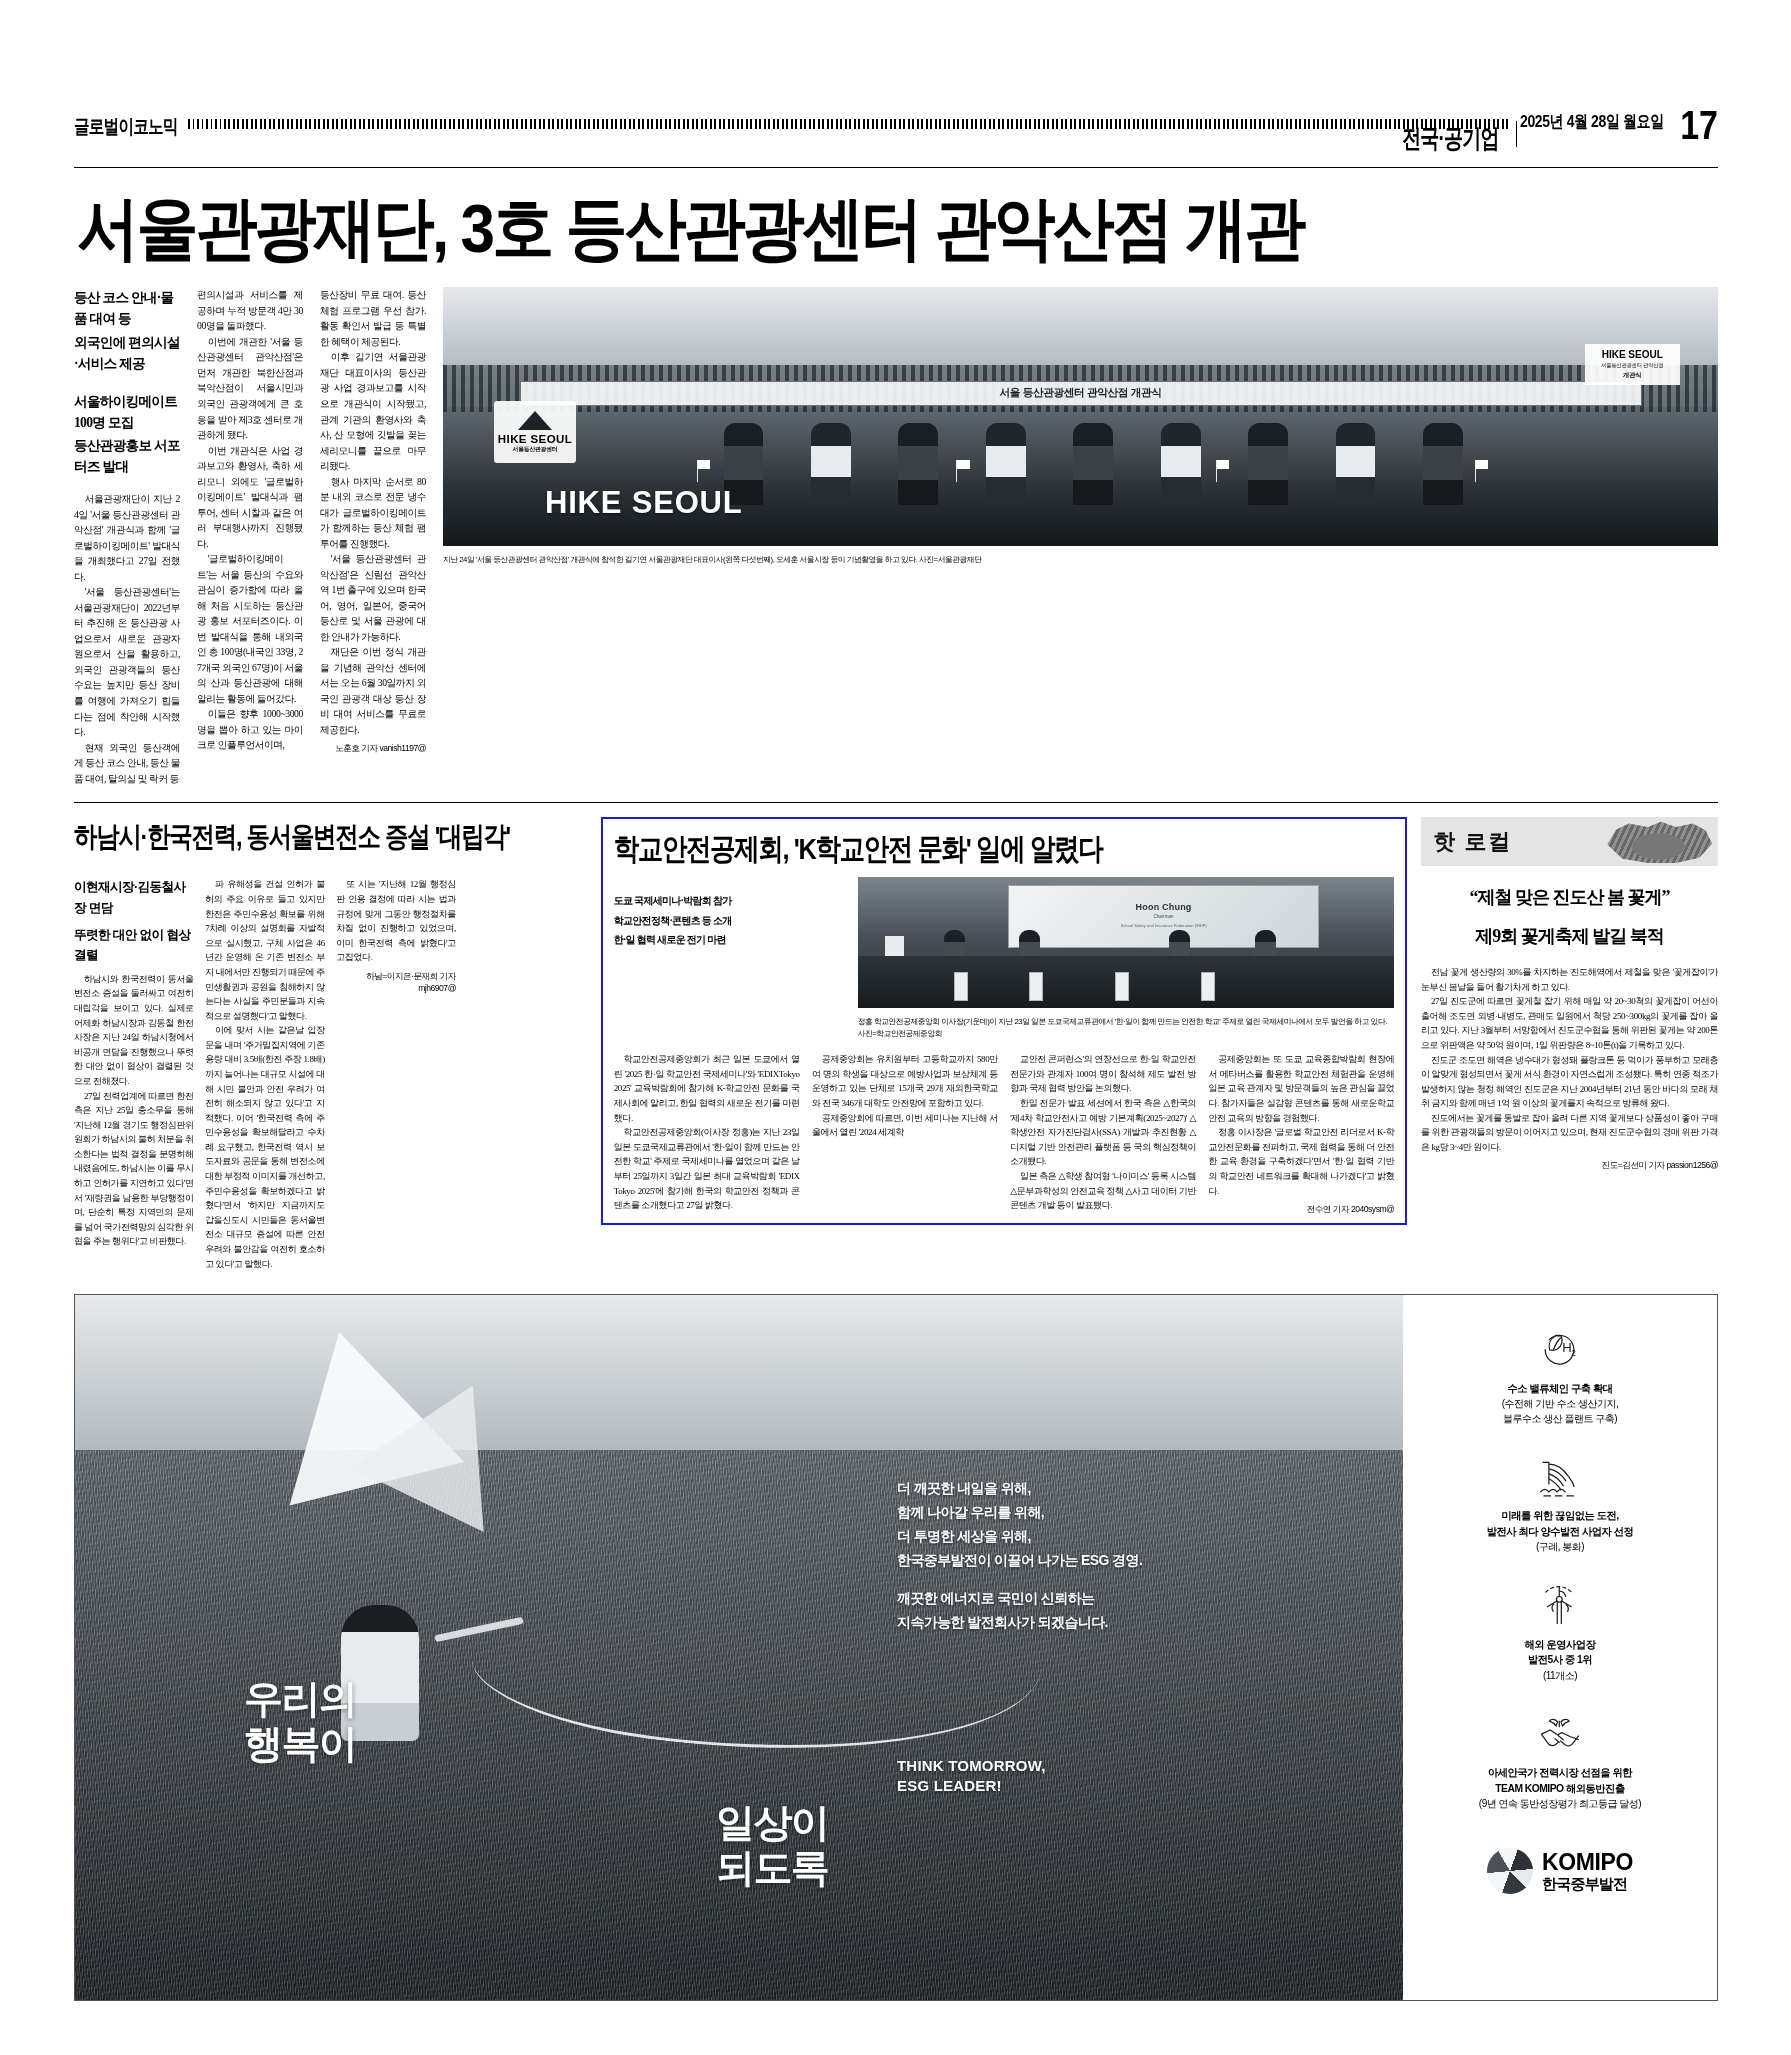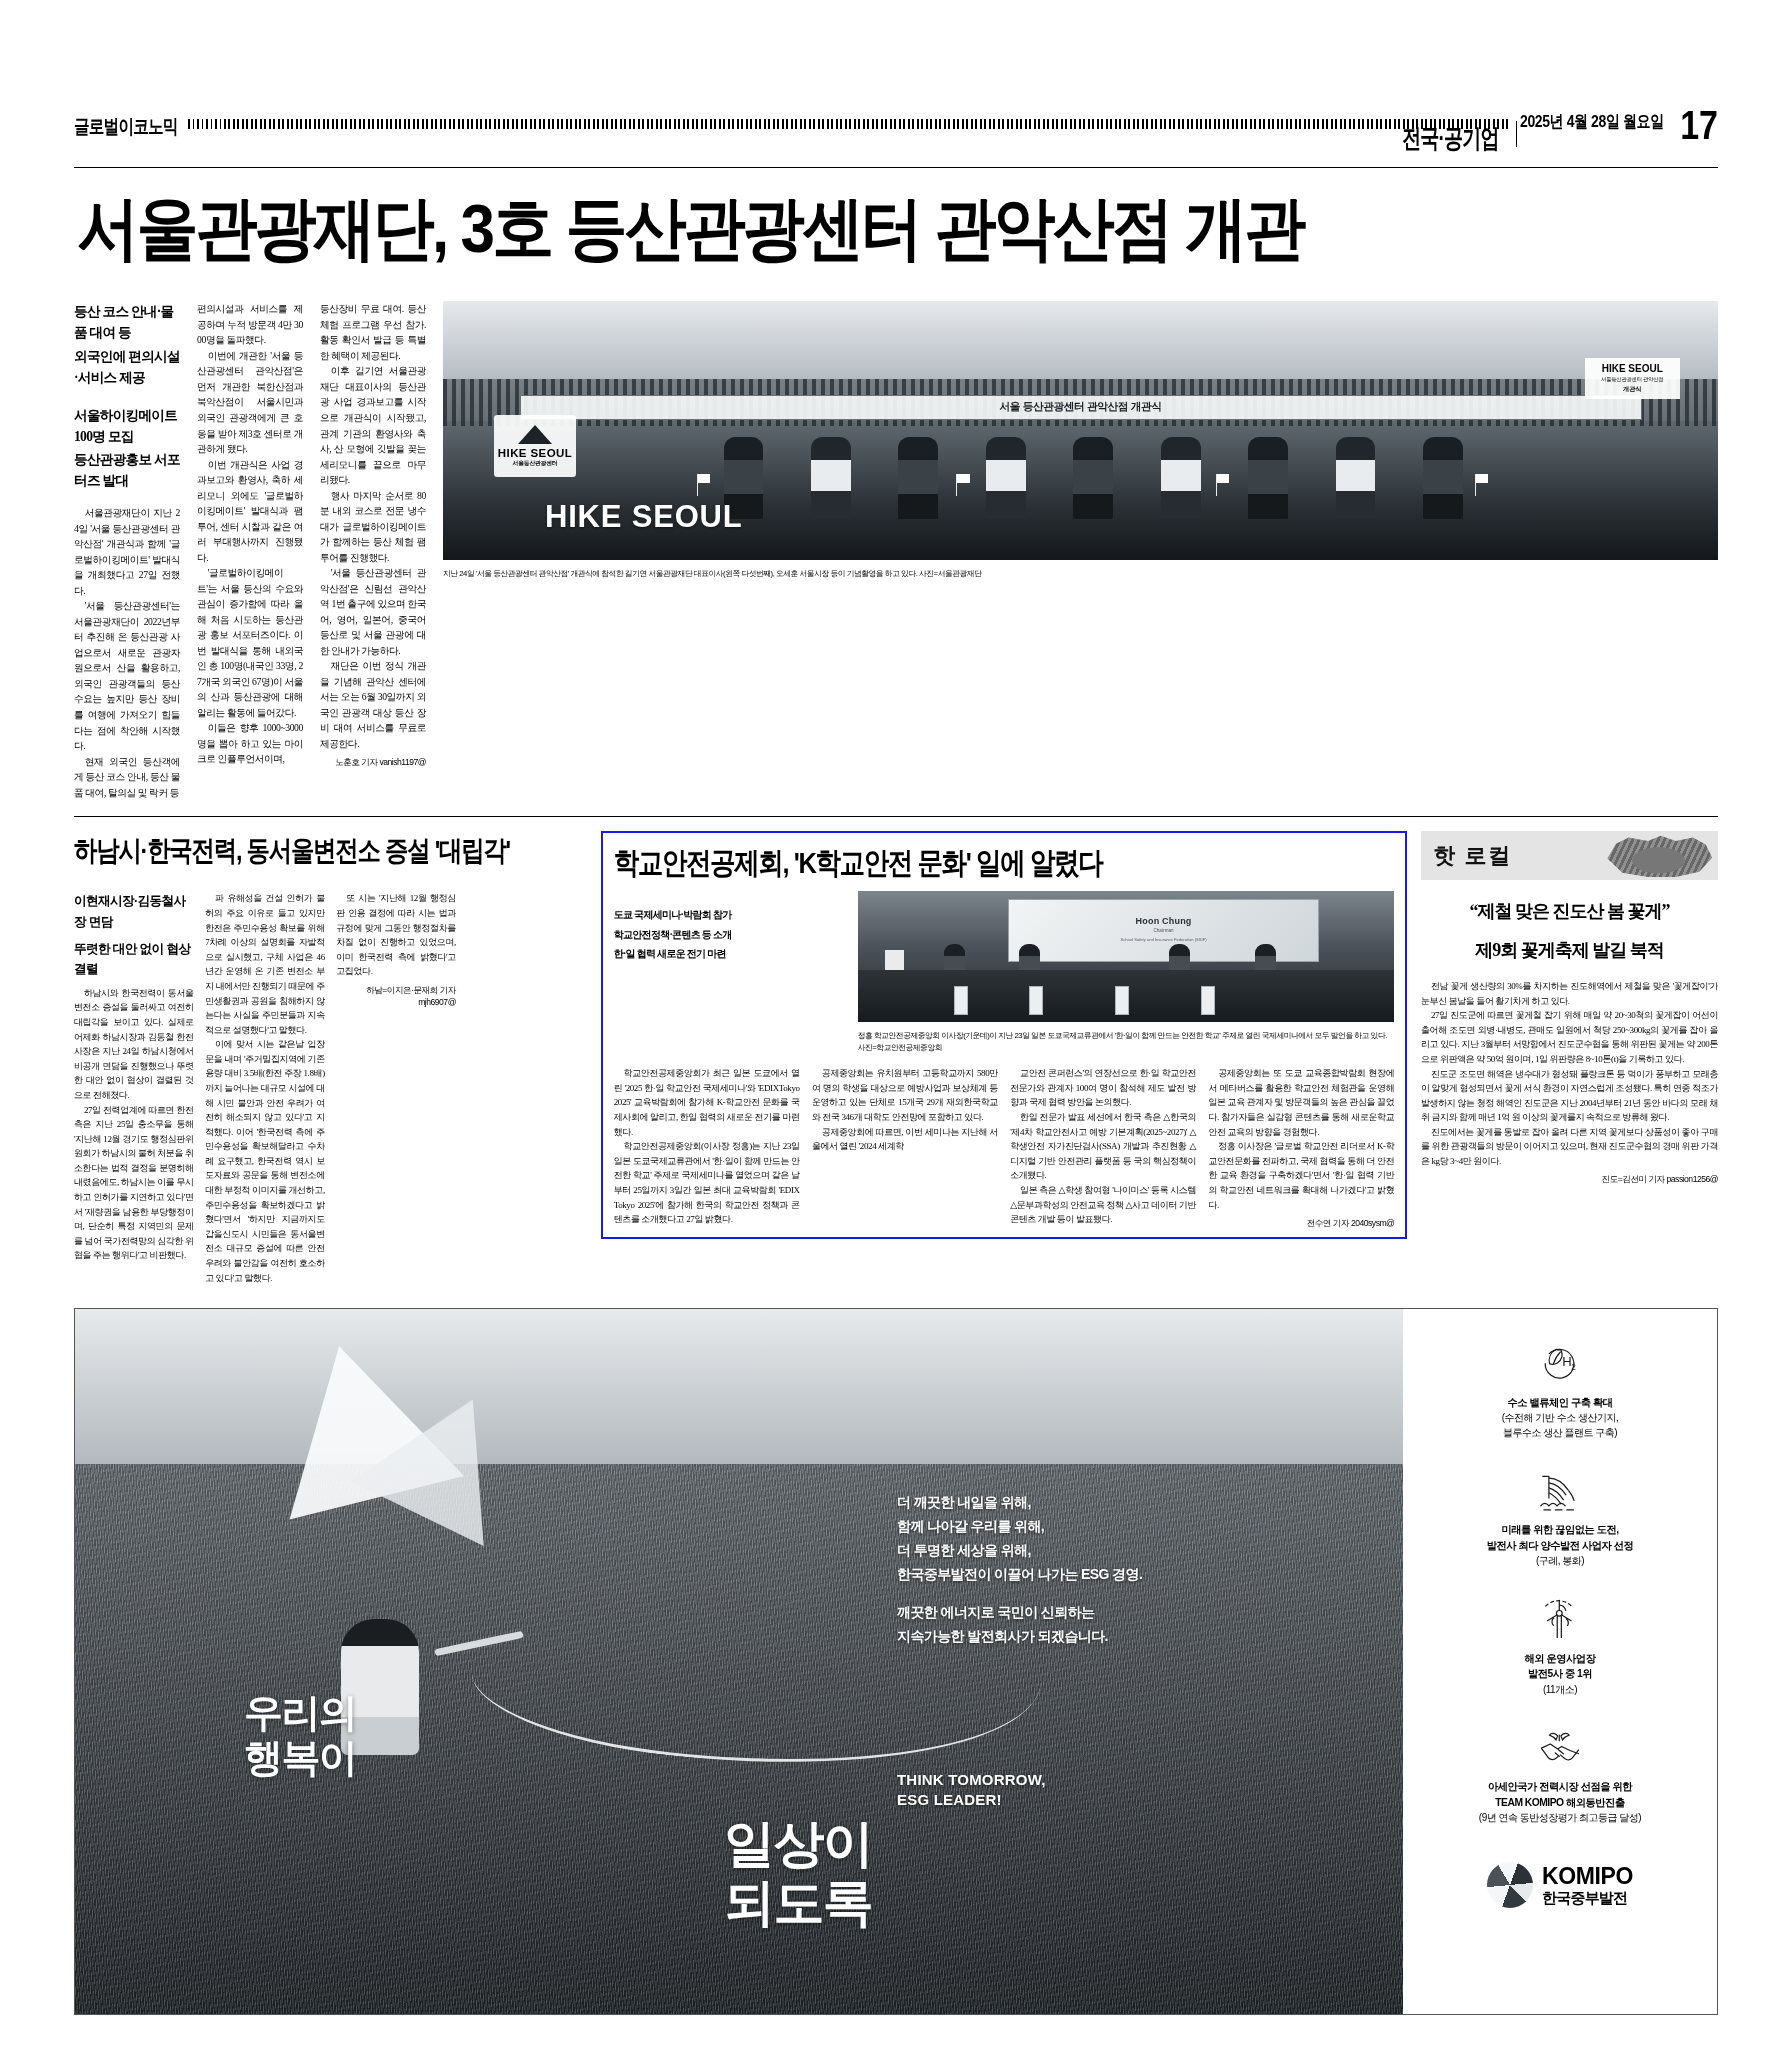--- a/index.html
+++ b/index.html
@@ -100,21 +100,21 @@
     transform-origin: left top;
     margin: 26px 0 0 3.3px;
     white-space: nowrap;
   }
 
   
   .lead-grid {
     display: grid;
     grid-template-columns: 106px 106px 106px 1fr;
     column-gap: 12.3px;
-    margin-top: 45px;
+    margin-top: 31px;
     gap: 17px;
   }
   .kicker {
     font-family: "Liberation Serif", serif;
     font-weight: 700;
     font-size: 13.6px;
     line-height: 1.55;
     letter-spacing: -0.7px;
     margin-bottom: 2.5px;
   }
@@ -435,21 +435,21 @@
     transform: rotate(-12deg); border-radius: 3.3px;
   }
   .ad-slogan-a, .ad-slogan-b {
     position: absolute;
     font-family: "Liberation Sans", sans-serif;
     font-weight: 700; color: #fff;
     letter-spacing: -1.6px; line-height: 1.15;
     text-shadow: 0 1.2px 5px rgba(0,0,0,.45);
   }
   .ad-slogan-a { left: 169px; top: 382px; font-size: 39px; }
-  .ad-slogan-b { left: 641px; top: 506px; font-size: 51px; margin-left: 8px; }
+  .ad-slogan-b { left: 641px; top: 506px; font-size: 39px; }
   .ad-copy {
     position:absolute; left: 822px; top: 181px;
     font-family:"Liberation Sans", sans-serif;
     color:#fff; font-size: 14px; line-height: 1.72;
     font-weight: 700; letter-spacing: -0.6px;
     text-shadow: 0 0.8px 3.3px rgba(0,0,0,.6);
   }
   .ad-copy .gap { display:block; height: 14px; }
   .ad-tagline {
     position:absolute; left: 822px; top: 461px;

